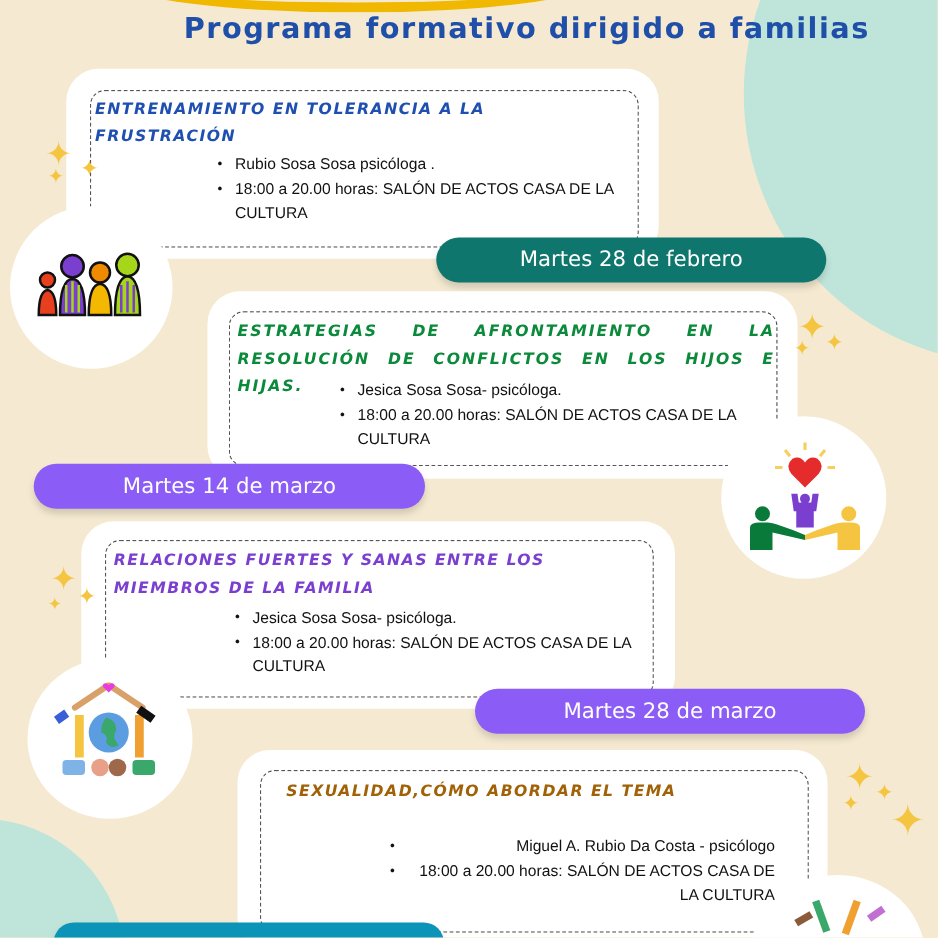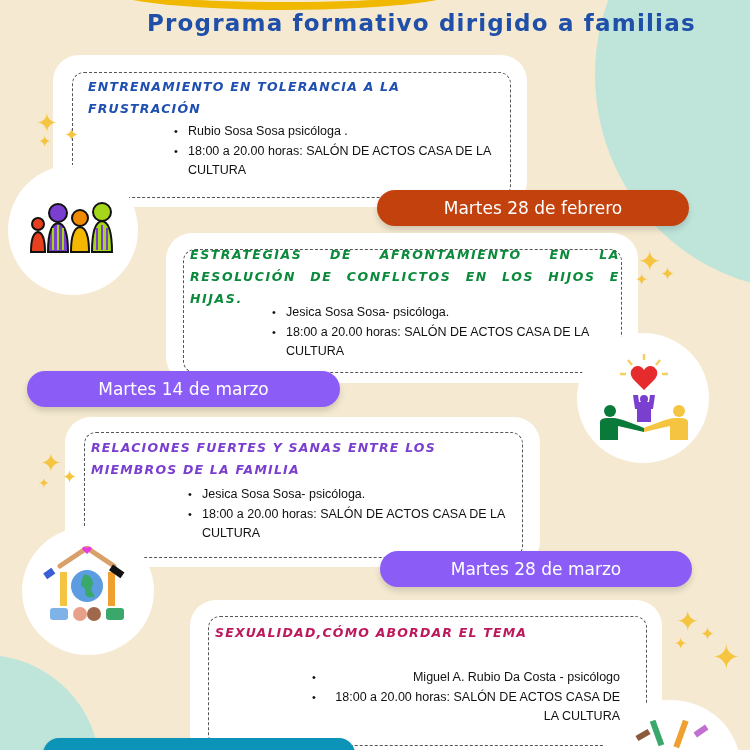--- a/index.html
+++ b/index.html
@@ -29,26 +29,26 @@
 <body>
 
 <div class="teal-blob-tr"></div>
 <div class="teal-blob-bl"></div>
 <div class="yellow-swoosh"></div>
 
 <h1 class="title">Programa formativo dirigido a familias</h1>
 
 <div class="card" style="left:53px; top:55px; width:474px; height:152px;"></div>
 <div class="dash" style="left:72px; top:72px; width:439px; height:126px;"></div>
-<div class="card-title" style="left:88px; top:76px; width:430px; color:#1f4fb0;">Entrenamiento en tolerancia a la frustración</div>
+<div class="card-title" style="left:76px; top:76px; width:430px; color:#1f4fb0;">Entrenamiento en tolerancia a la frustración</div>
 <ul class="card-list" style="left:172px; top:122px; width:330px;">
   <li>Rubio Sosa  Sosa psicóloga .</li>
   <li>18:00 a 20.00 horas: SALÓN DE ACTOS CASA DE LA CULTURA</li>
 </ul>
-<div class="date-pill" style="left:377px; top:190px; width:312px; background:#c2410c;">Martes 28 de febrero</div>
+<div class="date-pill" style="left:349px; top:190px; width:312px; background:#0f766e;">Martes 28 de febrero</div>
 
 <div class="star" style="left:36px; top:110px; font-size:26px;">✦</div>
 <div class="star" style="left:64px; top:126px; font-size:18px;">✦</div>
 <div class="star" style="left:38px; top:134px; font-size:16px;">✦</div>
 
 <div class="circle" style="left:8px; top:165px; width:130px; height:130px;"></div>
 <svg class="abs" style="left:28px; top:200px;" width="90" height="55" viewBox="0 0 90 55">
   <g stroke="#111" stroke-width="2">
     <circle cx="10" cy="24" r="6" fill="#e8401f"></circle>
     <path d="M3 52 Q3 33 10 32 Q17 33 17 52 Z" fill="#e8401f"></path>
@@ -66,21 +66,21 @@
   </g>
   <g stroke="#7b3fd0" stroke-width="2" fill="none">
     <line x1="69" y1="28" x2="69" y2="50"></line>
       <line x1="74" y1="25" x2="74" y2="50"></line>
       <line x1="79" y1="28" x2="79" y2="50"></line>
   </g>
 </svg>
 
 <div class="card" style="left:166px; top:233px; width:472px; height:150px;"></div>
 <div class="dash" style="left:183px; top:249px; width:439px; height:124px;"></div>
-<div class="card-title" style="left:190px; top:244px; width:430px; color:#0a8a3a; text-align:justify; letter-spacing:1.6px;">Estrategias de afrontamiento en la resolución de conflictos en los hijos e hijas.</div>
+<div class="card-title" style="left:190px; top:254px; width:430px; color:#0a8a3a; text-align:justify; letter-spacing:1.6px;">Estrategias de afrontamiento en la resolución de conflictos en los hijos e hijas.</div>
 <ul class="card-list" style="left:270px; top:303px; width:330px;">
   <li>Jesica Sosa Sosa- psicóloga.</li>
   <li>18:00 a 20.00 horas: SALÓN DE ACTOS CASA DE LA CULTURA</li>
 </ul>
 <div class="date-pill" style="left:27px; top:371px; width:313px; background:#8b5cf6;">Martes 14 de marzo</div>
 
 <div class="star" style="left:638px; top:248px; font-size:28px;">✦</div>
 <div class="star" style="left:660px; top:265px; font-size:18px;">✦</div>
 <div class="star" style="left:635px; top:272px; font-size:16px;">✦</div>
 
@@ -127,21 +127,21 @@
   <circle cx="47" cy="40" r="16" fill="#5b9de0"></circle>
   <path d="M45 28 q8 2 8 10 q-4 6 2 12 q-6 4 -10 -2 q2 -6 -4 -8 q0 -8 4 -12z" fill="#3aa86a"></path>
   <rect x="10" y="62" width="18" height="12" rx="3" fill="#7fb3e8"></rect>
   <circle cx="40" cy="68" r="7" fill="#e8a088"></circle>
   <circle cx="54" cy="68" r="7" fill="#a0684a"></circle>
   <rect x="66" y="62" width="18" height="12" rx="3" fill="#3aa86a"></rect>
 </svg>
 
 <div class="card" style="left:190px; top:600px; width:472px; height:160px;"></div>
 <div class="dash" style="left:208px; top:616px; width:439px; height:130px;"></div>
-<div class="card-title" style="left:215px; top:622px; width:420px; color:#be185d;">Sexualidad,cómo abordar el tema</div>
+<div class="card-title" style="left:229px; top:622px; width:420px; color:#a16207;">Sexualidad,cómo abordar el tema</div>
 <ul class="card-list" style="left:310px; top:668px; width:310px;text-align:right;">
   <li>Miguel A. Rubio Da Costa - psicólogo</li>
   <li>18:00 a 20.00 horas:  SALÓN DE ACTOS CASA DE LA CULTURA</li>
 </ul>
 <div class="date-pill" style="left:43px; top:738px; width:312px; background:#0b93b8; border-radius:16px 16px 0 0;"></div>
 
 <div class="star" style="left:676px; top:608px; font-size:28px;">✦</div>
 <div class="star" style="left:700px; top:625px; font-size:18px;">✦</div>
 <div class="star" style="left:674px; top:636px; font-size:16px;">✦</div>
 <div class="star" style="left:712px; top:640px; font-size:34px;">✦</div>

